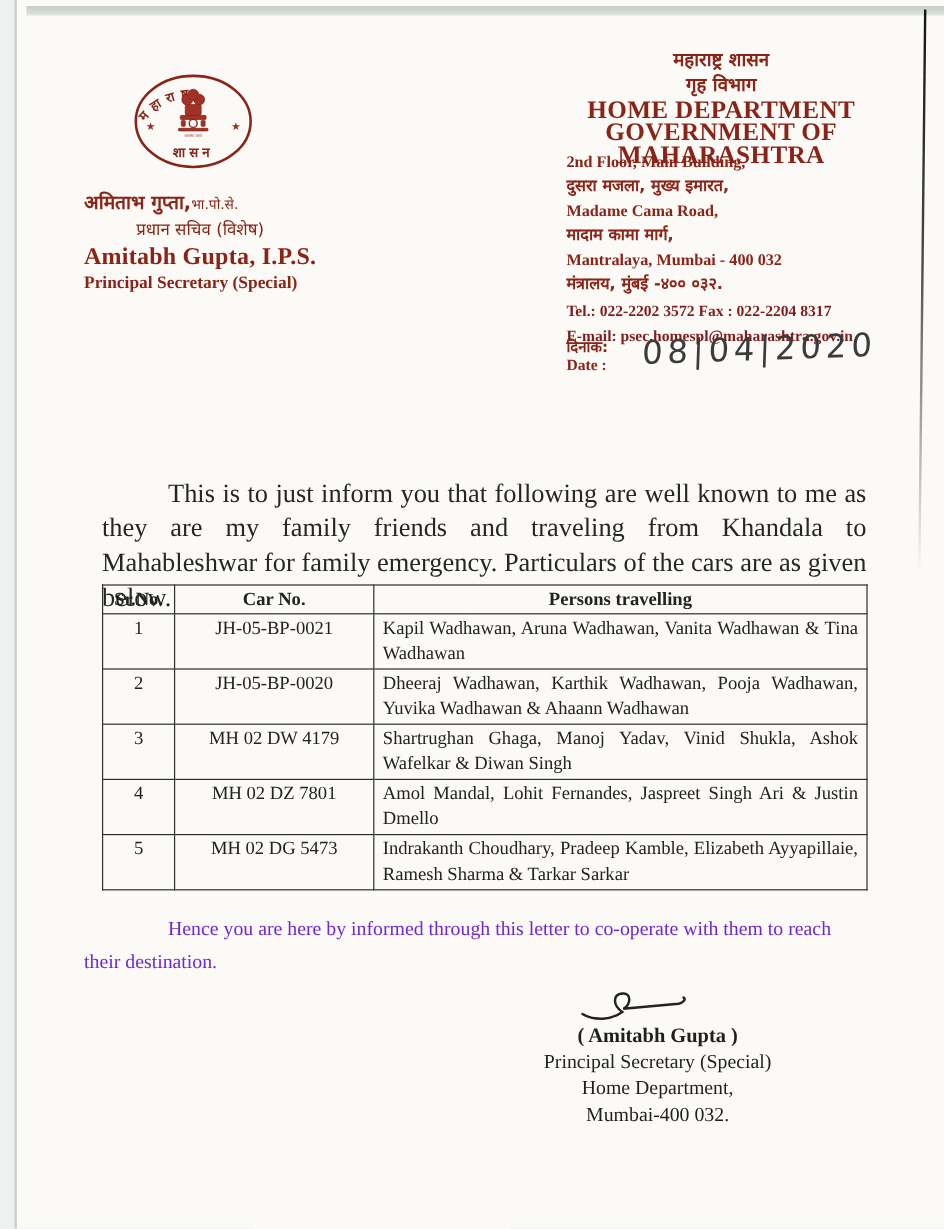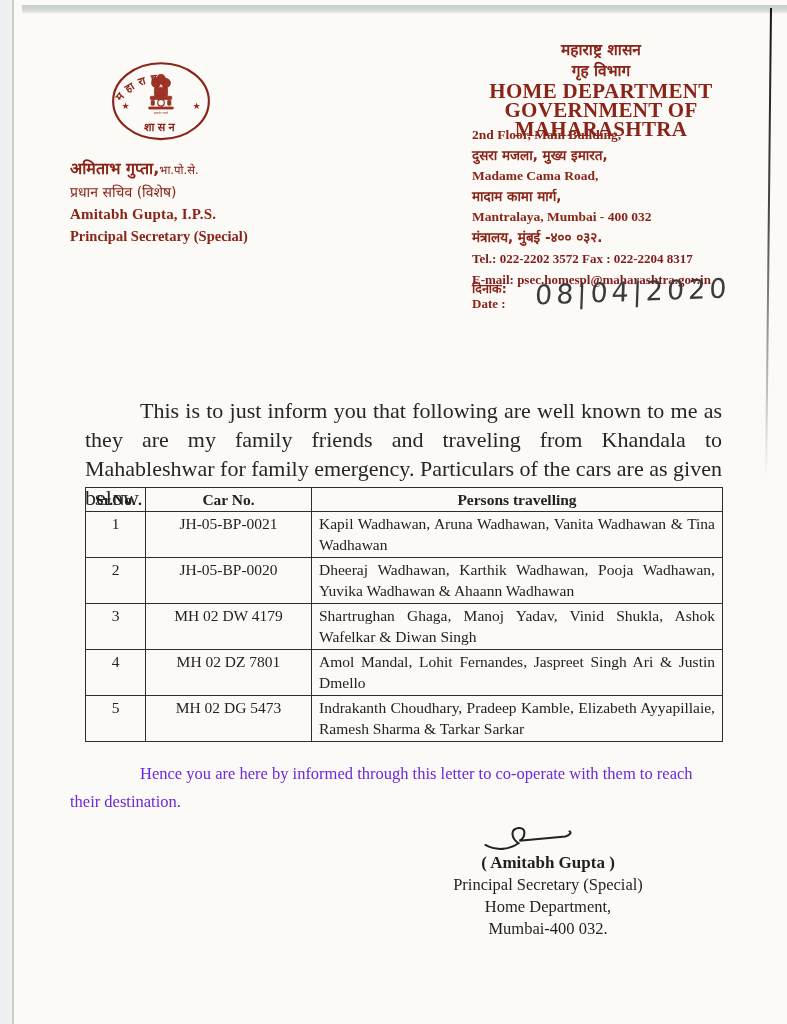--- a/index.html
+++ b/index.html
@@ -26,22 +26,22 @@
   .scan-right-edge {
     position:absolute; top:8px; right:15px; width:2px; height:470px;
     background: linear-gradient(to bottom, #141414, #4a4a4a 45%, rgba(120,120,120,0));
     transform: rotate(0.6deg); transform-origin: top center;
   }
   
   .emblem { position:absolute; left:95px; top:48px; width:132px; height:108px; }
   .officer-block { position:absolute; left:70px; top:158px; line-height:22px; color:#8b2418; }
   .officer-name-hi { font-family:"DejaVu Sans", sans-serif; font-weight:bold; font-size:16px; }
   .officer-cadre   { font-family:"DejaVu Sans", sans-serif; font-weight:normal; font-size:11.5px; }
-  .officer-title-hi{ font-family:"DejaVu Sans", sans-serif; font-size:14px; }
-  .officer-name-en { font-weight:bold; font-size:15px; letter-spacing:.2px; }
+  .officer-title-hi{ font-family:"DejaVu Sans", sans-serif; font-size:14px;text-align:center; }
+  .officer-name-en { font-weight:bold; font-size:20px; letter-spacing:.2px; }
   .officer-title-en{ font-weight:bold; font-size:14.5px; }
   
   .dept-block { position:absolute; left:468px; top:40px; width:266px; text-align:center; color:#8b2418; }
   .dept-hi  { font-family:"DejaVu Sans", sans-serif; font-weight:bold; font-size:15.5px; line-height:21px; }
   .dept-en  { font-weight:bold; font-size:21px; line-height:19px; letter-spacing:.3px; }
   .addr-block { position:absolute; left:472px; top:125px; width:300px; color:#8b2418; }
   .addr-en { font-weight:bold; font-size:13.5px; line-height:20px; }
   .addr-hi { font-family:"DejaVu Sans", sans-serif; font-weight:bold; font-size:13.5px; line-height:21px; }
   .contact-line { font-weight:bold; font-size:13px; line-height:21px; color:#7f1d1d; }
   .date-row { position:absolute; left:472px; top:281px; color:#8b2418; }

